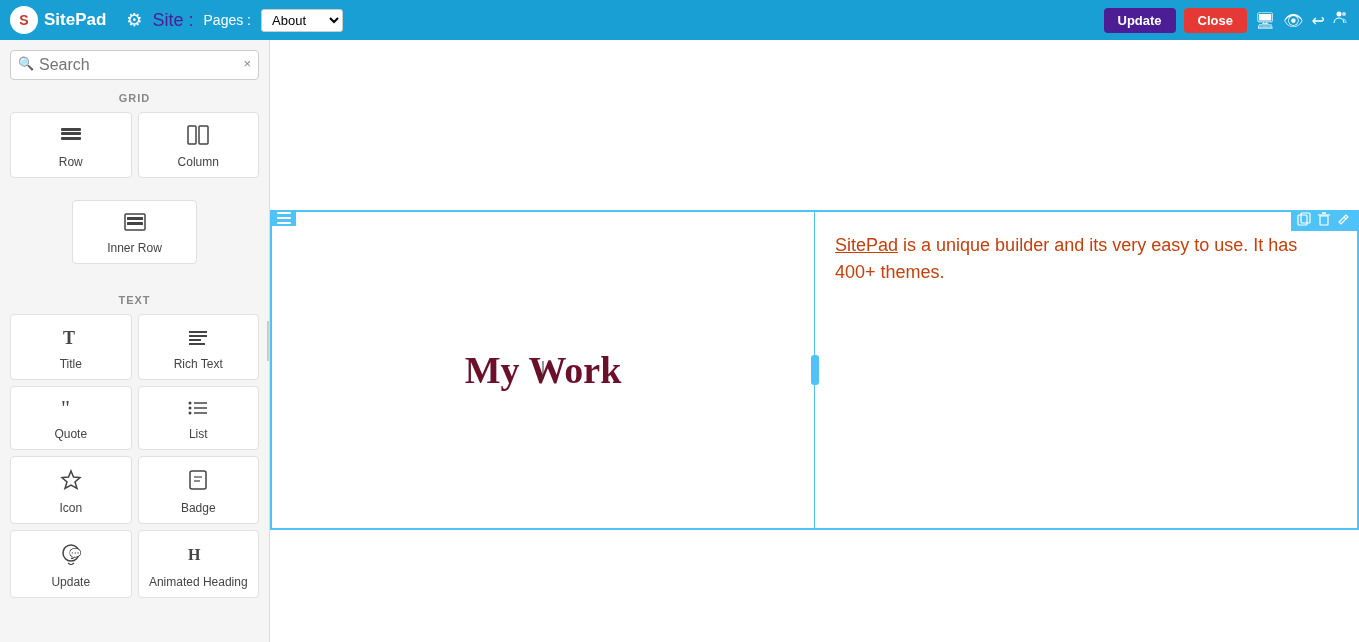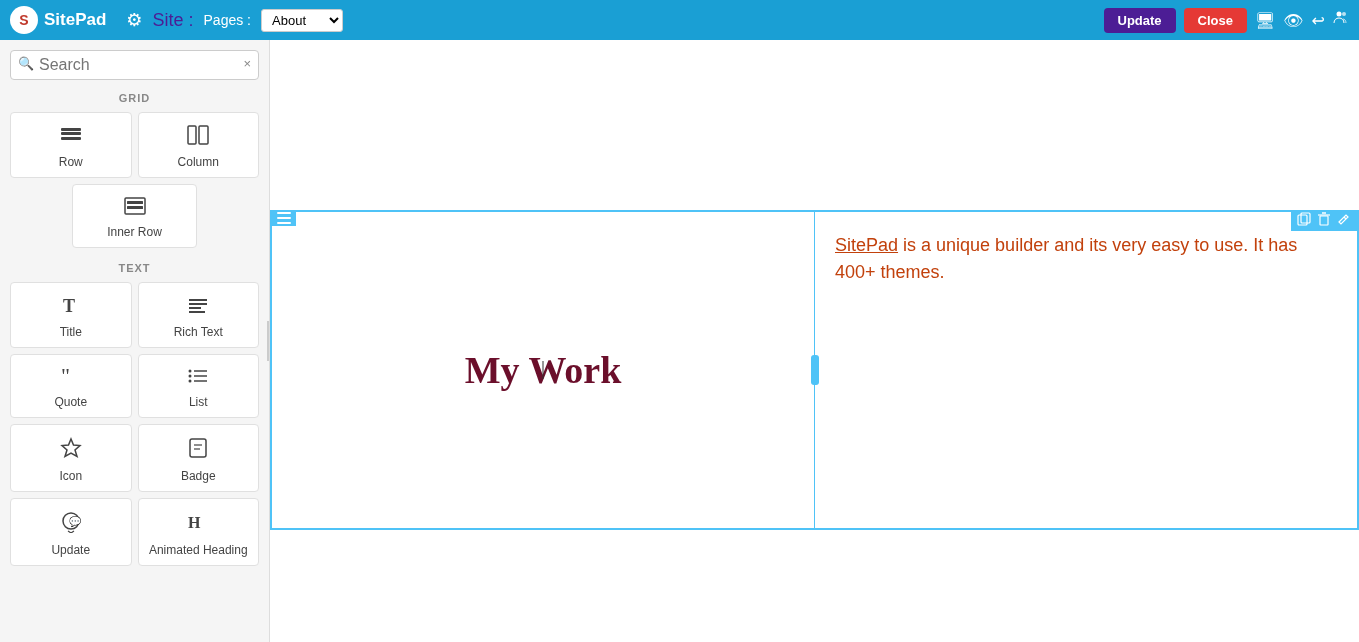--- a/index.html
+++ b/index.html
@@ -376,21 +376,21 @@
       <div class="widget-item">
         <span class="widget-icon">
           <svg width="22" height="20" viewBox="0 0 22 20" fill="none">
             <rect x="1" y="1" width="8" height="18" rx="1" fill="none" stroke="#444" stroke-width="1.5"></rect>
             <rect x="12" y="1" width="9" height="18" rx="1" fill="none" stroke="#444" stroke-width="1.5"></rect>
           </svg>
         </span>
         <span class="widget-label">Column</span>
       </div>
 
-      <div class="widget-item" style="grid-column: 1 / -1; max-width: 50%; margin: 0 auto; width: 100%;">
+      <div class="widget-item" style="grid-column: 1 / -1; max-width: 50%; margin: 16px auto; width: 100%;">
         <span class="widget-icon">
           <svg width="22" height="18" viewBox="0 0 22 18" fill="none">
             <rect x="1" y="1" width="20" height="16" rx="1" stroke="#444" stroke-width="1.5" fill="none"></rect>
             <rect x="3" y="4" width="16" height="3" rx="0.5" fill="#444"></rect>
             <rect x="3" y="9" width="16" height="3" rx="0.5" fill="#444"></rect>
           </svg>
         </span>
         <span class="widget-label">Inner Row</span>
       </div>
     </div>

